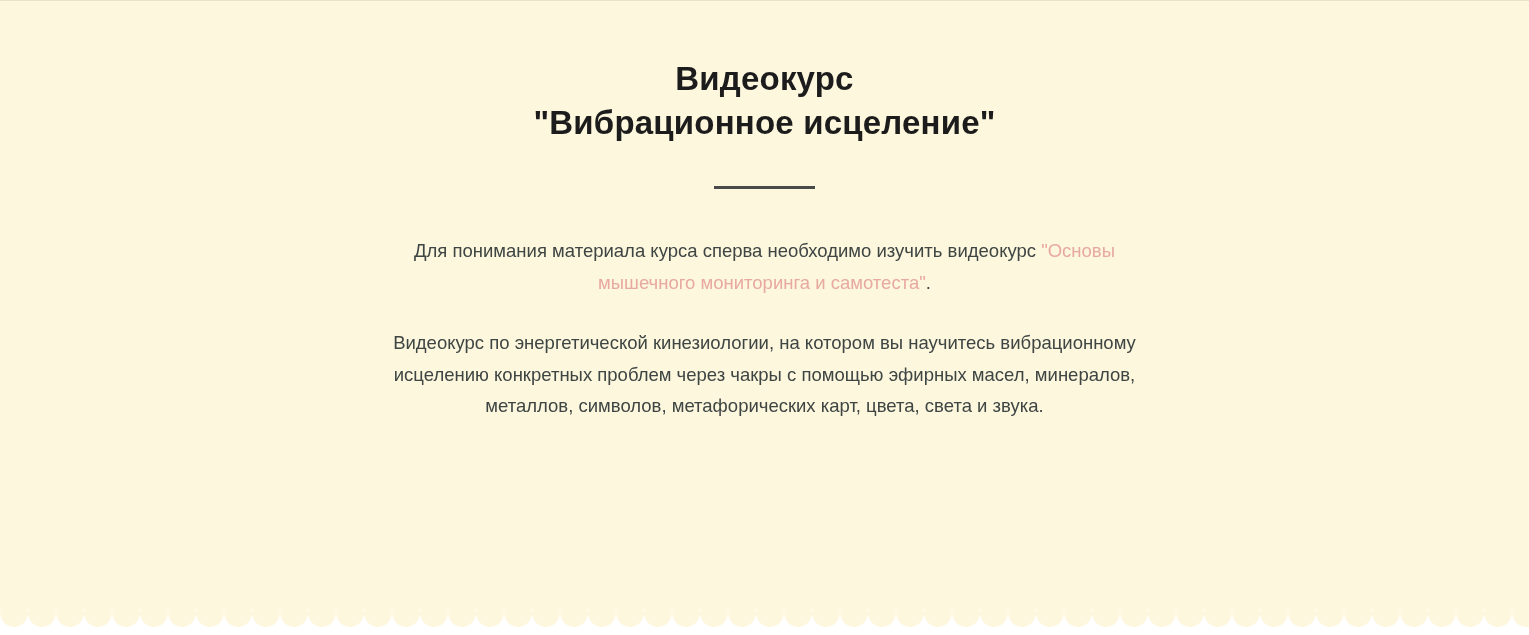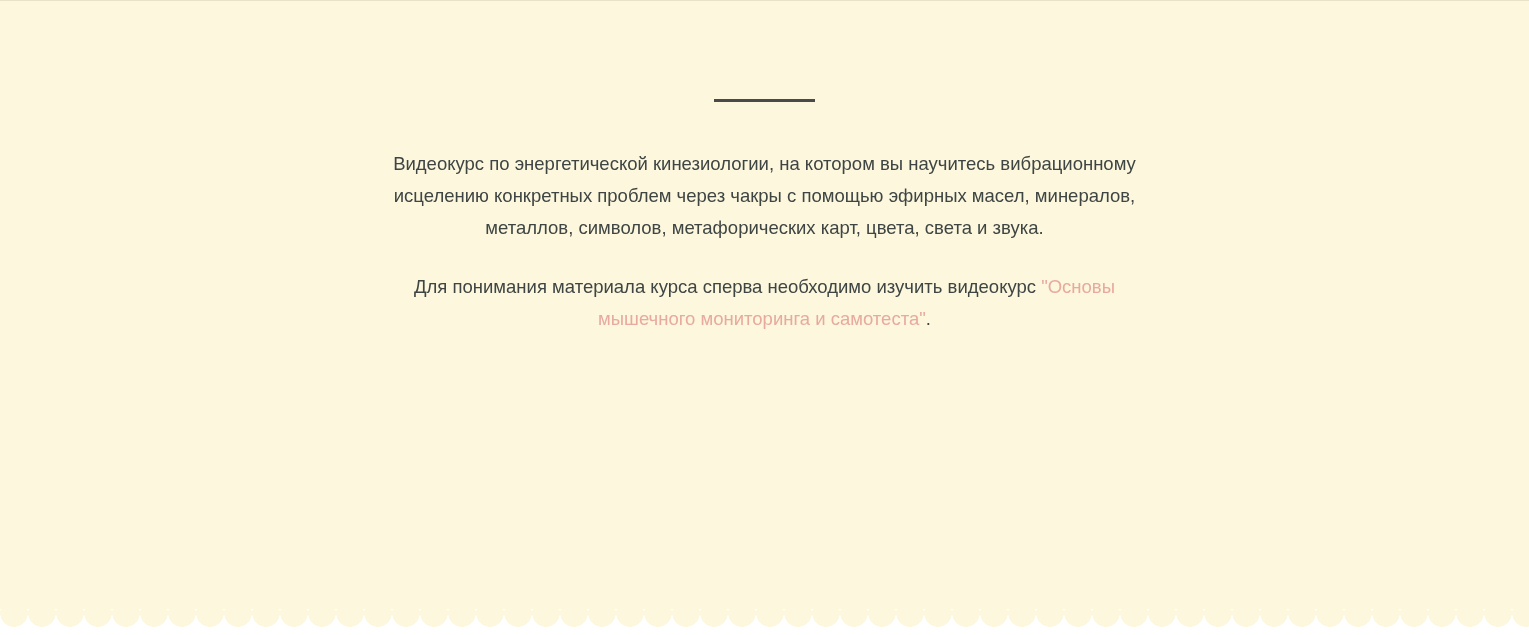--- a/index.html
+++ b/index.html
@@ -109,25 +109,29 @@
     background-size: 28px 28px;
     background-repeat: repeat-x;
   }
 </style>
 </head>
 <body>
 
 <div class="page">
   <div class="content">
 
+    <h1 class="title">
+      <span class="line">Видеокурс</span>
+      <span class="line">"Вибрационное исцеление"</span>
+    </h1>
 
     <div class="divider"></div>
 
     <div class="body-text">
+      <p><span>Для понимания материала курса сперва необходимо изучить видеокурс </span><a class="link" href="#">"Основы мышечного мониторинга и самотеста"</a><span>.</span></p>
       <p>Видеокурс по энергетической кинезиологии, на котором вы научитесь вибрационному исцелению конкретных проблем через чакры с помощью эфирных масел, минералов, металлов, символов, метафорических карт, цвета, света и звука.</p>
-      <p><span>Для понимания материала курса сперва необходимо изучить видеокурс </span><a class="link" href="#">"Основы мышечного мониторинга и самотеста"</a><span>.</span></p>
     </div>
 
 
   </div>
 
   <div class="scallop"></div>
 </div>
 
 </body></html>

